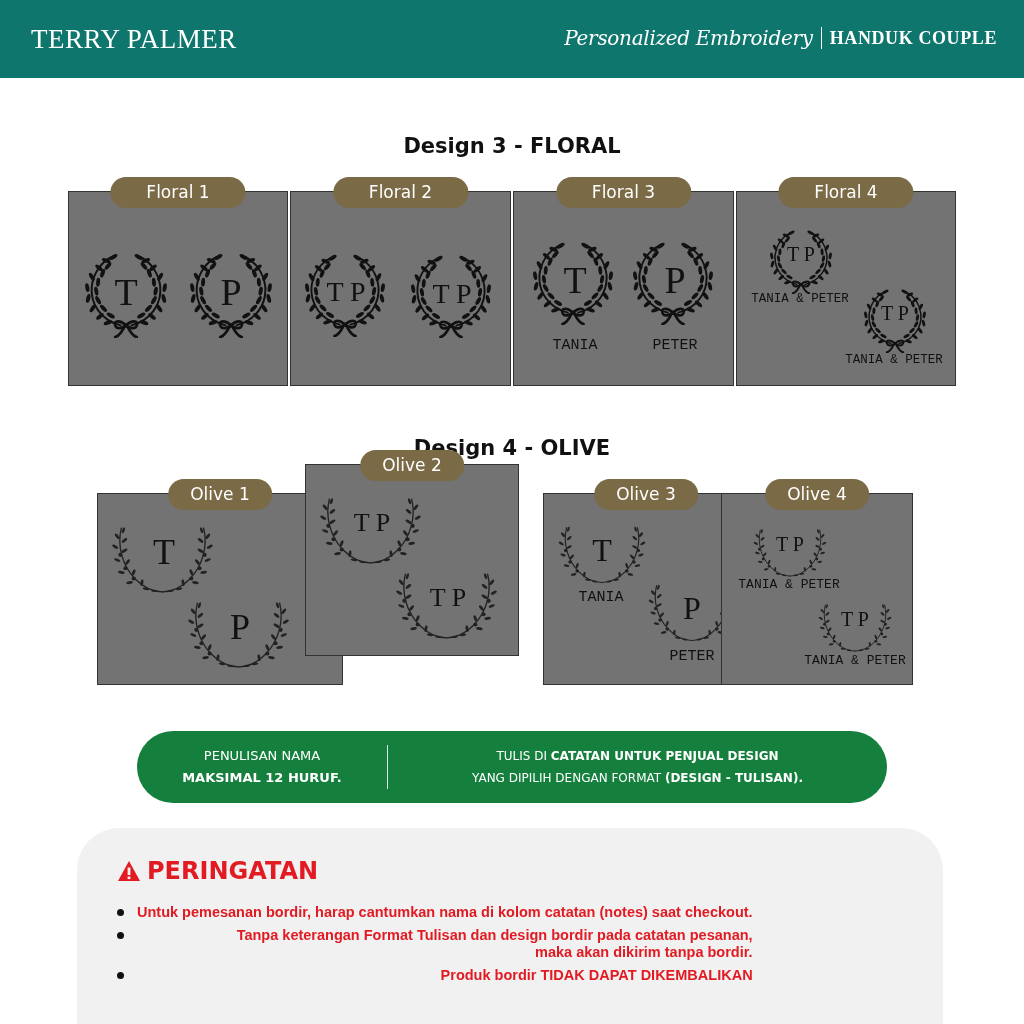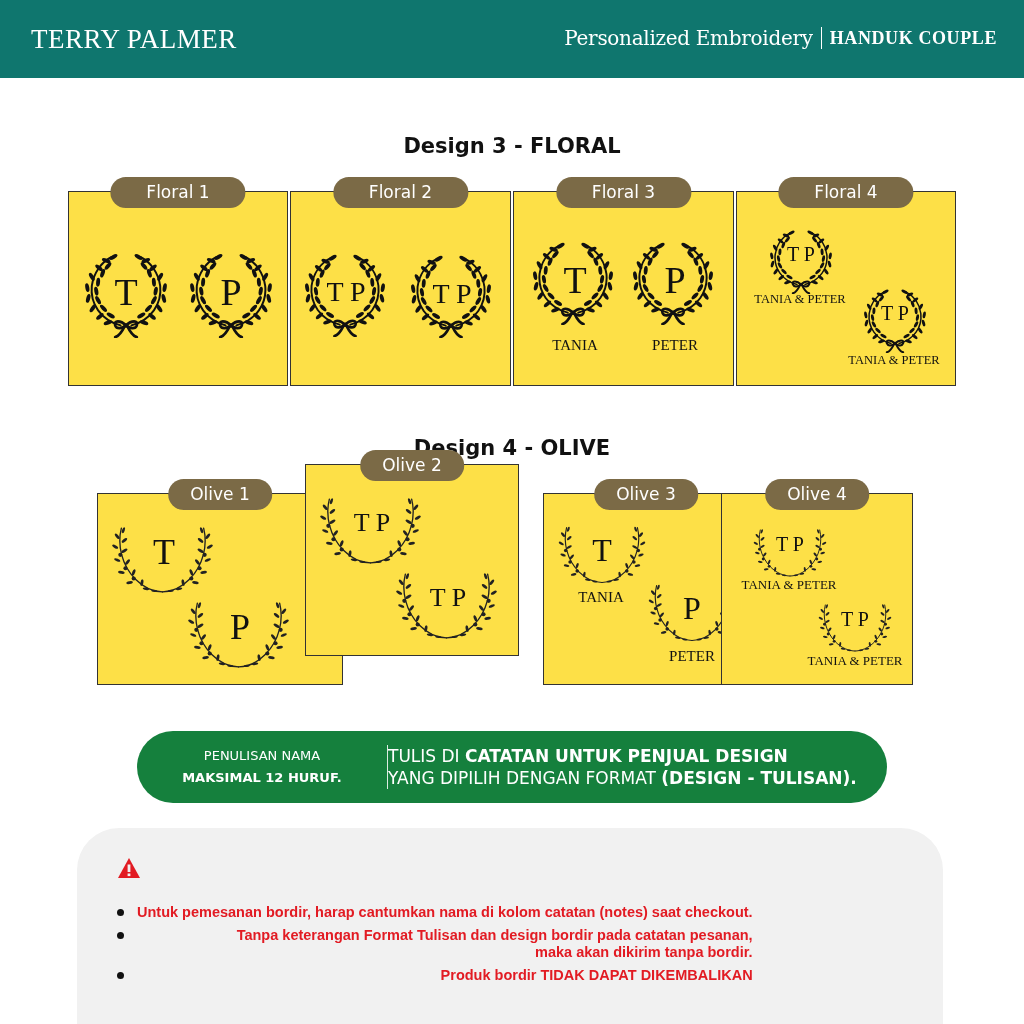--- a/index.html
+++ b/index.html
@@ -13,64 +13,64 @@
   .brand {
     position: absolute; left: 31px; top: 24px;
     font-family: "Liberation Serif", serif; font-size: 27px; letter-spacing: 0.5px;
     color: #ffffff;
   }
   .tagline {
     position: absolute; right: 27px; top: 26px; display: flex; align-items: center;
     color: #ffffff;
   }
   .tagline .script {
-    font-family: "DejaVu Serif", serif; font-size: 20px; letter-spacing: -0.3px;
+    font-family: "DejaVu Serif", serif; font-style: italic; font-size: 20px; letter-spacing: -0.3px;
   }
   .tagline .sep { width: 1px; height: 22px; background: #ffffff; margin: 0 8px; }
   .tagline .product {
     font-family: "Liberation Serif", serif; font-weight: bold; font-size: 18px; letter-spacing: 0.6px;
   }
 
   .section-title {
     position: absolute; left: 0; width: 1024px; text-align: center;
     font-family: "DejaVu Sans", sans-serif; font-weight: bold; font-size: 21px; color: #111;
   }
 
   .card {
-    position: absolute; border: 1.5px solid #333; background: #fde047;
+    position: absolute; border: 1.5px solid #333; background: #737373;
   }
   .pill {
     position: absolute; top: -15px; left: 50%; transform: translateX(-50%);
     height: 31px; padding: 0 36px; border-radius: 16px;
     background: #7b6a46; color: #ffffff;
     font-family: "DejaVu Sans", sans-serif; font-size: 17px; line-height: 31px; white-space: nowrap;
   }
   .pill.olive { padding: 0 22px; }
 
   .art { position: absolute; }
   .mono {
     position: absolute; font-family: "Liberation Serif", serif; color: #111; white-space: nowrap;
     transform: translate(-50%, -50%);
   }
   .cap {
-    position: absolute; font-family: Liberation Serif, serif; color: #111; white-space: nowrap;
+    position: absolute; font-family: Liberation Mono, monospace; color: #111; white-space: nowrap;
     transform: translateX(-50%); font-size: 14px;
   }
 
   .info-bar {
     position: absolute; left: 137px; top: 731px; width: 750px; height: 72px;
     border-radius: 36px; background: #15803d; color: #ffffff;
     display: flex; align-items: center;
   }
   .info-left {
     width: 250px; text-align: center; font-size: 13px; line-height: 22px;
   }
   .info-sep { width: 1px; height: 44px; background: #ffffff; opacity: 0.85; }
   .info-right {
-    flex: 1; font-size: 17px; line-height: 22px;
+    flex: 1; text-align: center; font-size: 12px; line-height: 22px;
   }
   .info-bar b { font-weight: bold; }
 
   .warn-panel {
     position: absolute; left: 77px; top: 828px; width: 866px; height: 240px;
     background: #f1f1f1; border-radius: 42px;
   }
   .warn-title {
     position: absolute; left: 117px; top: 857px; display: flex; align-items: center;
     color: #e21b23; font-family: "DejaVu Sans", sans-serif; font-weight: bold; font-size: 24px;
@@ -317,20 +317,21 @@
   </div>
 </div>
 
 <div class="warn-panel"></div>
 <div class="warn-title">
   <svg width="24" height="22" viewBox="0 0 24 22">
     <path d="M12 1 L23 21 L1 21 Z" fill="#e21b23"></path>
     <rect x="10.6" y="7.5" width="2.8" height="7.5" fill="#f1f1f1"></rect>
     <rect x="10.6" y="16.5" width="2.8" height="2.6" fill="#f1f1f1"></rect>
   </svg>
+  <span>PERINGATAN</span>
 </div>
 <ul class="warn-list">
   <li>
     <span class="bullet"></span>
     <span>Untuk pemesanan bordir, harap cantumkan nama di kolom catatan (notes) saat checkout.</span>
   </li>
   <li>
     <span class="bullet"></span>
     <div>Tanpa keterangan Format Tulisan dan design bordir pada catatan pesanan,</div>
     <div>maka akan dikirim tanpa bordir.</div>

